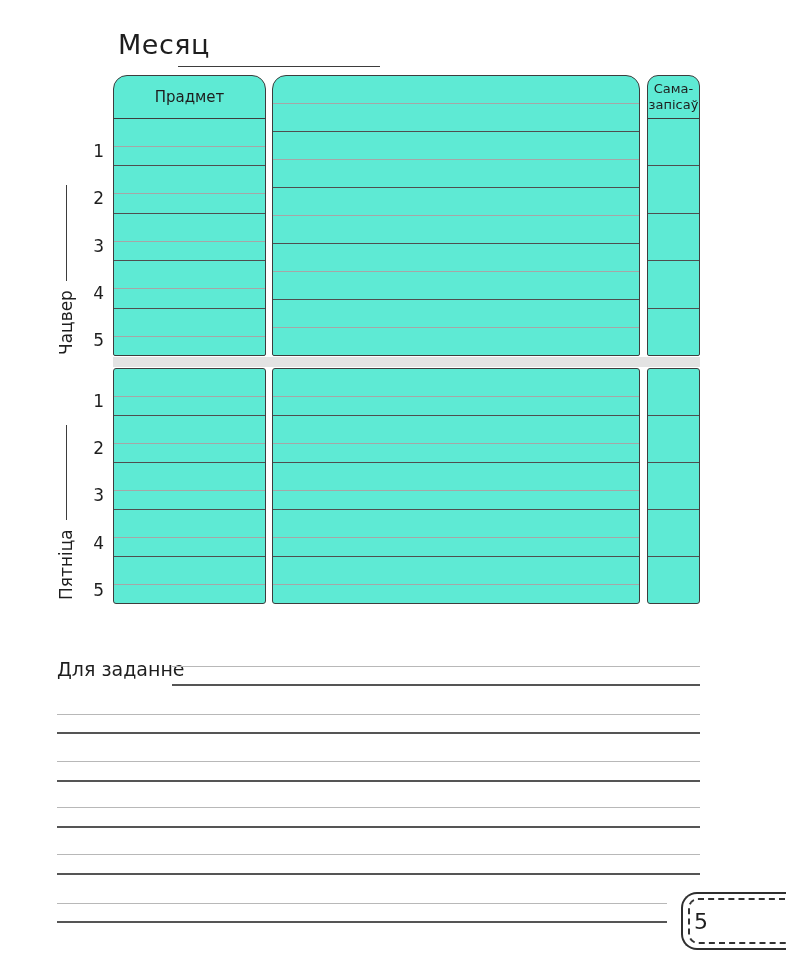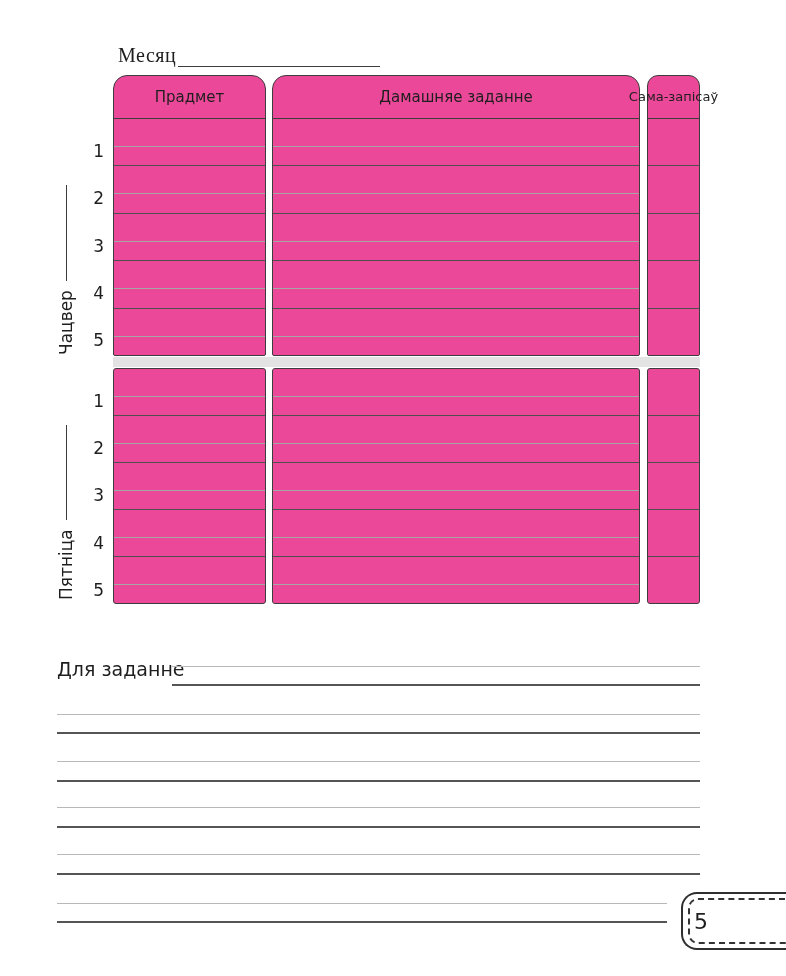--- a/index.html
+++ b/index.html
@@ -4,44 +4,44 @@
 <style>
   html,body{margin:0;padding:0;}
   body{
     width:786px;height:976px;position:relative;overflow:hidden;
     background:#ffffff;color:#1e1e1e;
     font-family:"DejaVu Sans", sans-serif;
   }
   .abs{position:absolute;}
 
   
-  .month-label{left:118px;top:44px;font-size:20px;letter-spacing:0.5px;font-family:Liberation Serif, serif;}
+  .month-label{left:118px;top:29px;font-size:27px;letter-spacing:0.5px;}
   .month-line{left:178px;top:66px;width:202px;border-top:1.6px solid #3d3d3d;}
 
   
   .band{left:113px;top:357px;width:587px;height:10px;background:#e3e3e3;}
 
   
   .col{
-    position:absolute;background:#ec4899;border:1.6px solid #3d3d3d;
+    position:absolute;background:#5eead4;border:1.6px solid #3d3d3d;
     box-sizing:border-box;display:flex;flex-direction:column;
   }
   .t1{top:75px;height:281px;border-radius:14px 14px 2px 2px;}
   .t1.self{border-radius:11px 11px 2px 2px;}
   .t2{top:368px;height:236px;border-radius:3px;}
   .c1{left:113px;width:153px;}
   .c2{left:272px;width:368px;}
   .c3{left:647px;width:53px;}
 
   .col-header{
     height:43px;flex:none;border-bottom:1.6px solid #3d3d3d;
     display:flex;align-items:center;justify-content:center;
     font-size:15px;text-align:center;box-sizing:border-box;
   }
-  .col-header.two-line{flex-direction:row;font-size:13px;line-height:16px;}
+  .col-header.two-line{flex-direction:column;font-size:13px;line-height:16px;}
 
   .lesson{flex:1 1 0;display:flex;flex-direction:column;border-bottom:1.6px solid #4f4f4f;box-sizing:border-box;min-height:0;}
   .lesson:last-child{border-bottom:none;}
   .lesson .mid{height:28px;flex:none;border-bottom:1px solid #a6a6a6;box-sizing:border-box;}
   .lesson .rest{flex:1 1 0;}
   .col.self .lesson .mid{border-bottom:none;}
 
   
   .num{position:absolute;left:84px;width:20px;height:20px;line-height:20px;
        text-align:right;font-size:17px;}
@@ -98,21 +98,20 @@
       <div class="mid"></div>
       <div class="rest"></div>
     </div>
   <div class="lesson">
       <div class="mid"></div>
       <div class="rest"></div>
     </div>
 </div>
 
 <div class="col t1 c2">
-  <div class="col-header">Дамашняе заданне</div>
   <div class="lesson">
       <div class="mid"></div>
       <div class="rest"></div>
     </div>
   <div class="lesson">
       <div class="mid"></div>
       <div class="rest"></div>
     </div>
   <div class="lesson">
       <div class="mid"></div>

